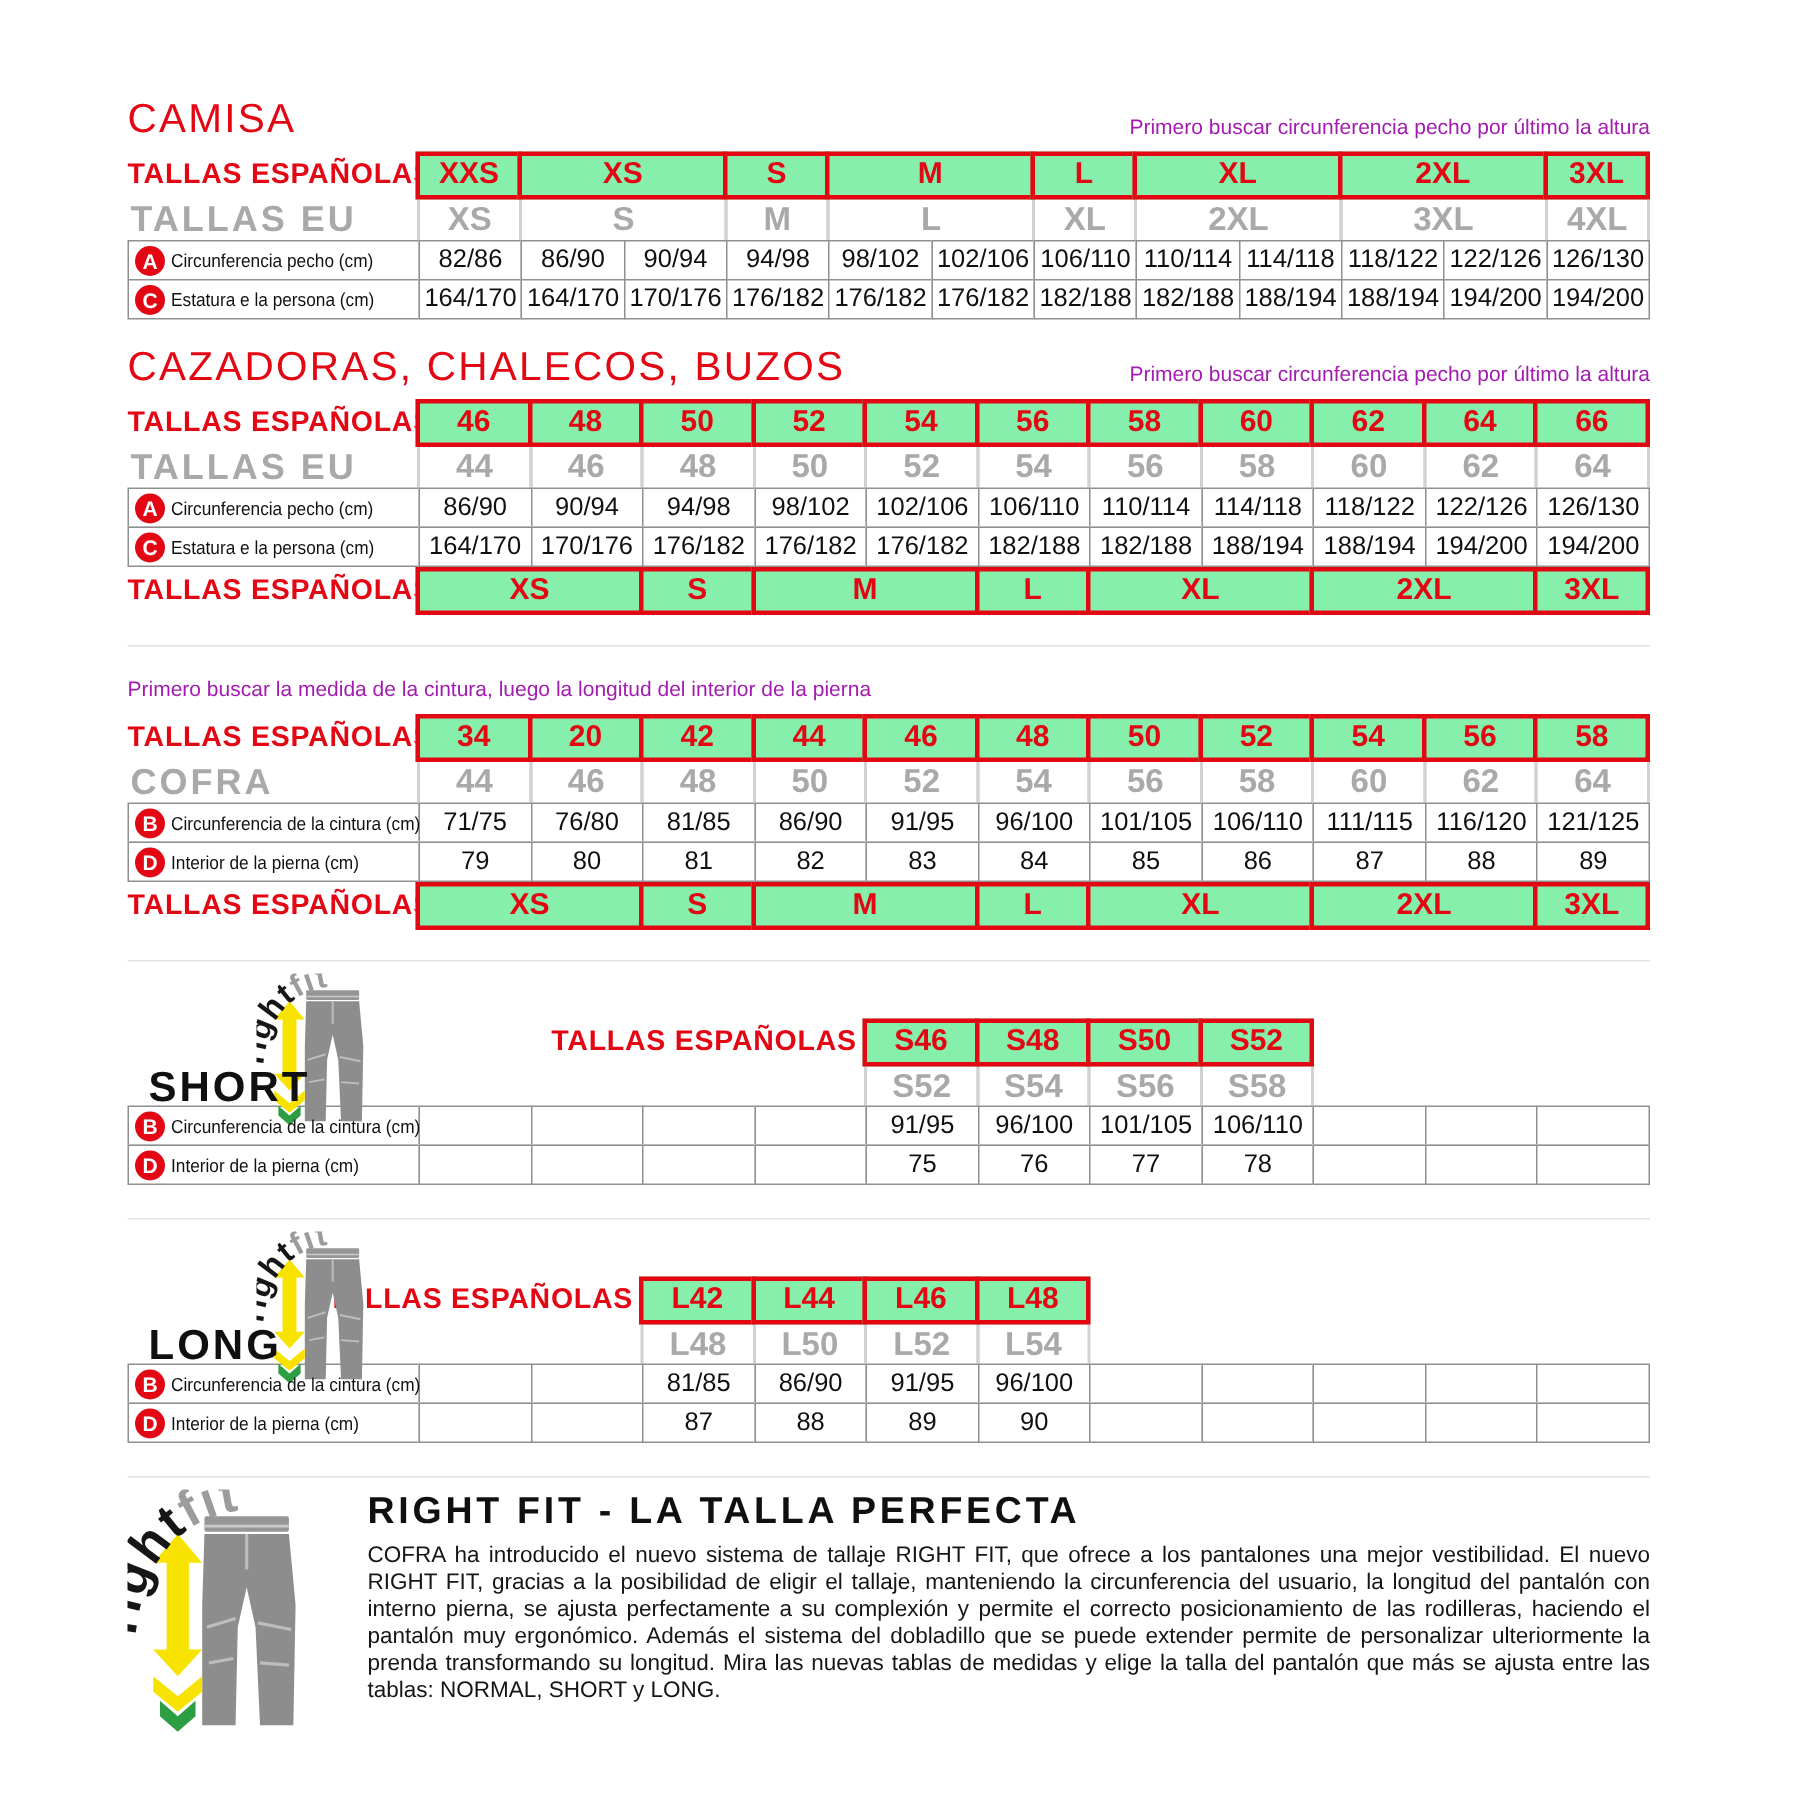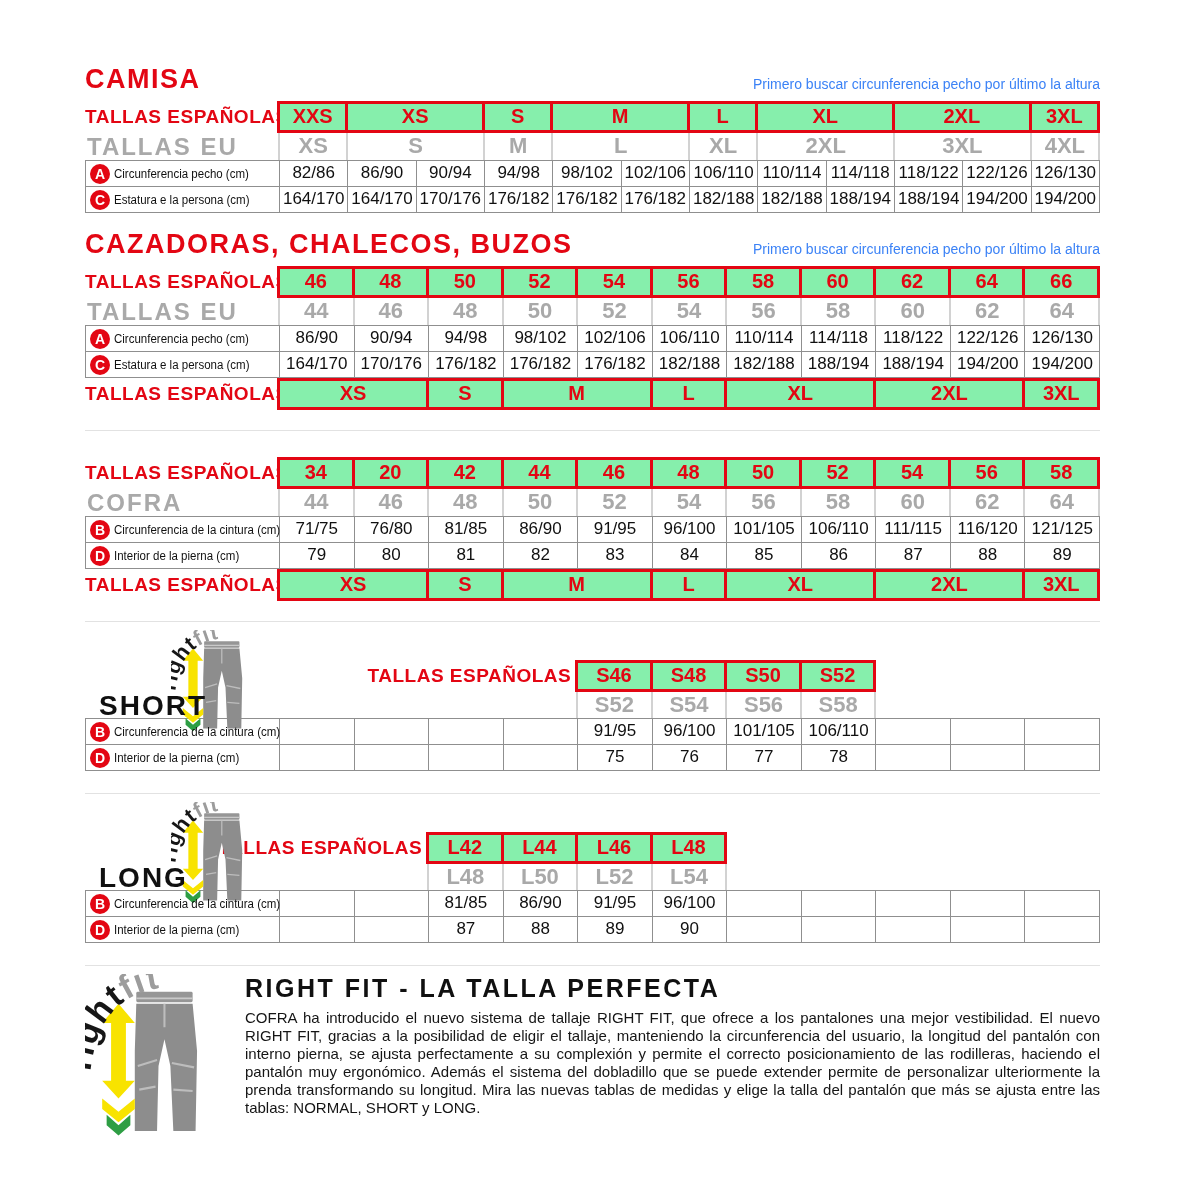--- a/index.html
+++ b/index.html
@@ -2,22 +2,22 @@
 <html style="--red: #e30613; --gray: #a9a9a9;"><head>
 <meta charset="utf-8">
 <style>
   :root{ --red:#e30613; --gray:#a9a9a9; --line:#8f8f8f; }
   html,body{margin:0;padding:0;background:#fff;}
   .page{position:relative;width:1200px;height:1200px;box-sizing:border-box;
         padding:64px 100px 20px 85px;overflow:hidden;background:#fff;
         font-family:"Liberation Sans",sans-serif;color:#111;}
   
   .sec-head{display:flex;justify-content:space-between;align-items:flex-end;margin-bottom:6px;}
-  .sec-title{margin:0;color:var(--red);font-size:27px;letter-spacing:1.5px;font-weight:bold;white-space:nowrap;}
-  .sec-note{font-size:14px;color:#3b82f6;padding-bottom:3px;white-space:nowrap;}
+  .sec-title{margin:0;color:var(--red);font-size:27px;letter-spacing:1.5px;font-weight:normal;white-space:nowrap;}
+  .sec-note{font-size:14px;color:#a21caf;padding-bottom:3px;white-space:nowrap;}
   
   .size-table{width:100%;}
   .trow{display:grid;grid-template-columns:195px repeat(var(--cols,11),1fr);}
   .rlabel{align-self:center;}
   .rlabel.red{color:var(--red);font-weight:bold;font-size:19px;text-align:right;
               padding-right:7px;letter-spacing:.5px;white-space:nowrap;}
   .rlabel.gray{color:var(--gray);font-weight:bold;font-size:24px;letter-spacing:2px;
                padding-left:2px;white-space:nowrap;}
   .hcell{text-align:center;}
   .hcell.red{border:3px solid var(--red);margin-left:-3px;color:var(--red);
@@ -209,20 +209,21 @@
           <div class="hcell red" style="grid-column: span 2;">2XL</div>
           <div class="hcell red">3XL</div>
         </div>
       </div>
   </section>
 
   <div class="sep s1"></div>
 
   <section>
     <div class="sec-head">
+      <div class="sec-note">Primero buscar la medida de la cintura, luego la longitud del interior de la pierna</div>
     </div>
     <div class="size-table" style="--cols: 11;">
         <div class="trow red">
           <div class="rlabel red" style="grid-column: 1 / span 1;">TALLAS ESPAÑOLAS</div>
           <div class="hcell red">34</div>
           <div class="hcell red">20</div>
           <div class="hcell red">42</div>
           <div class="hcell red">44</div>
           <div class="hcell red">46</div>
           <div class="hcell red">48</div>

